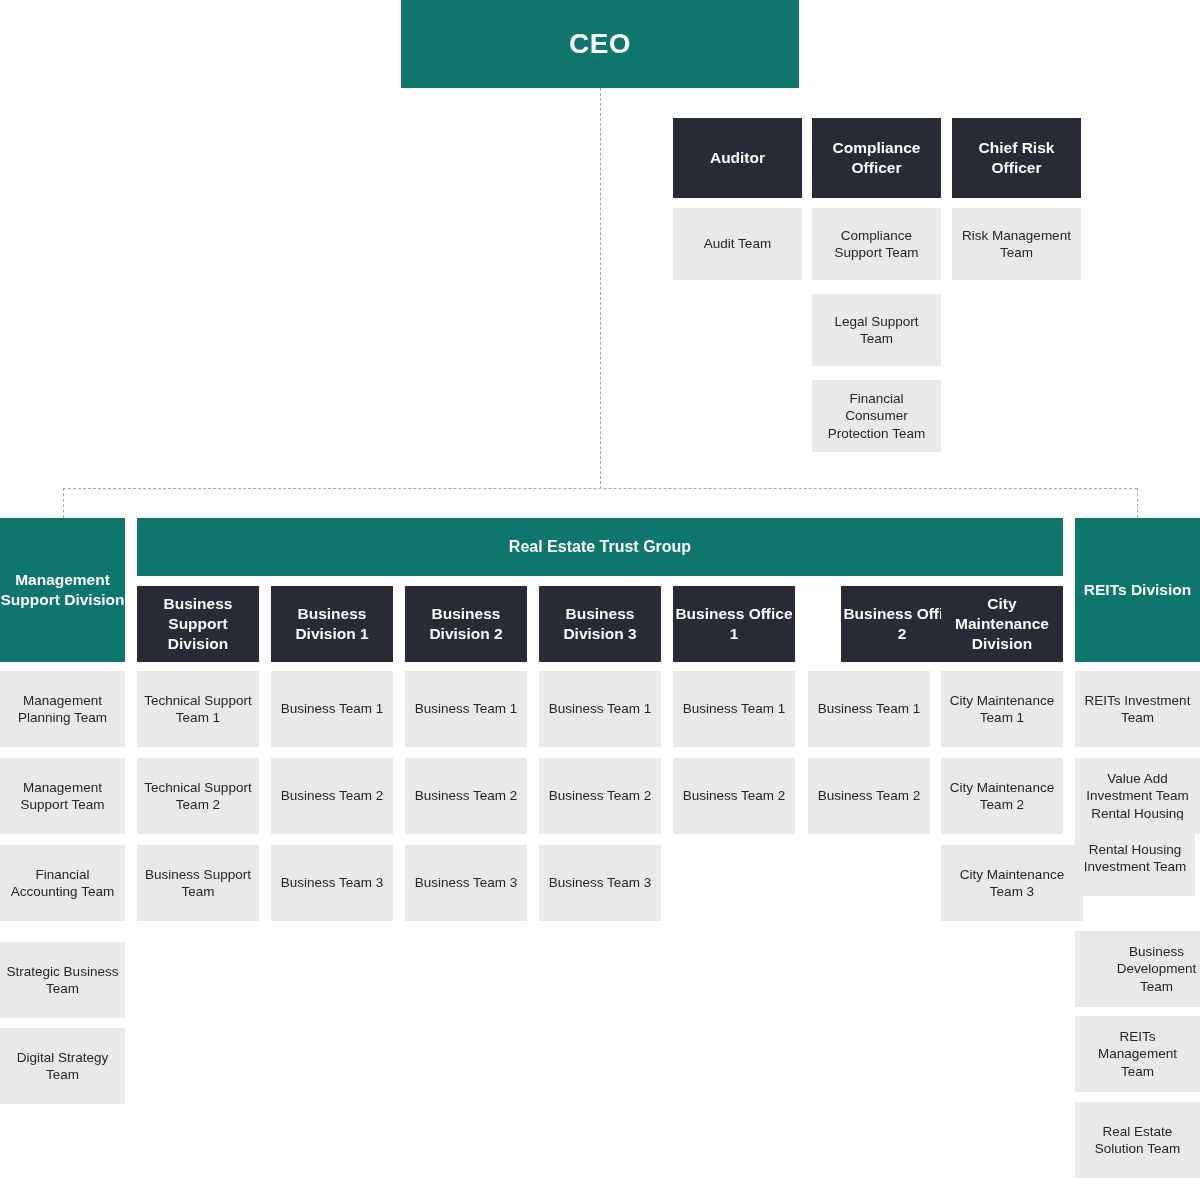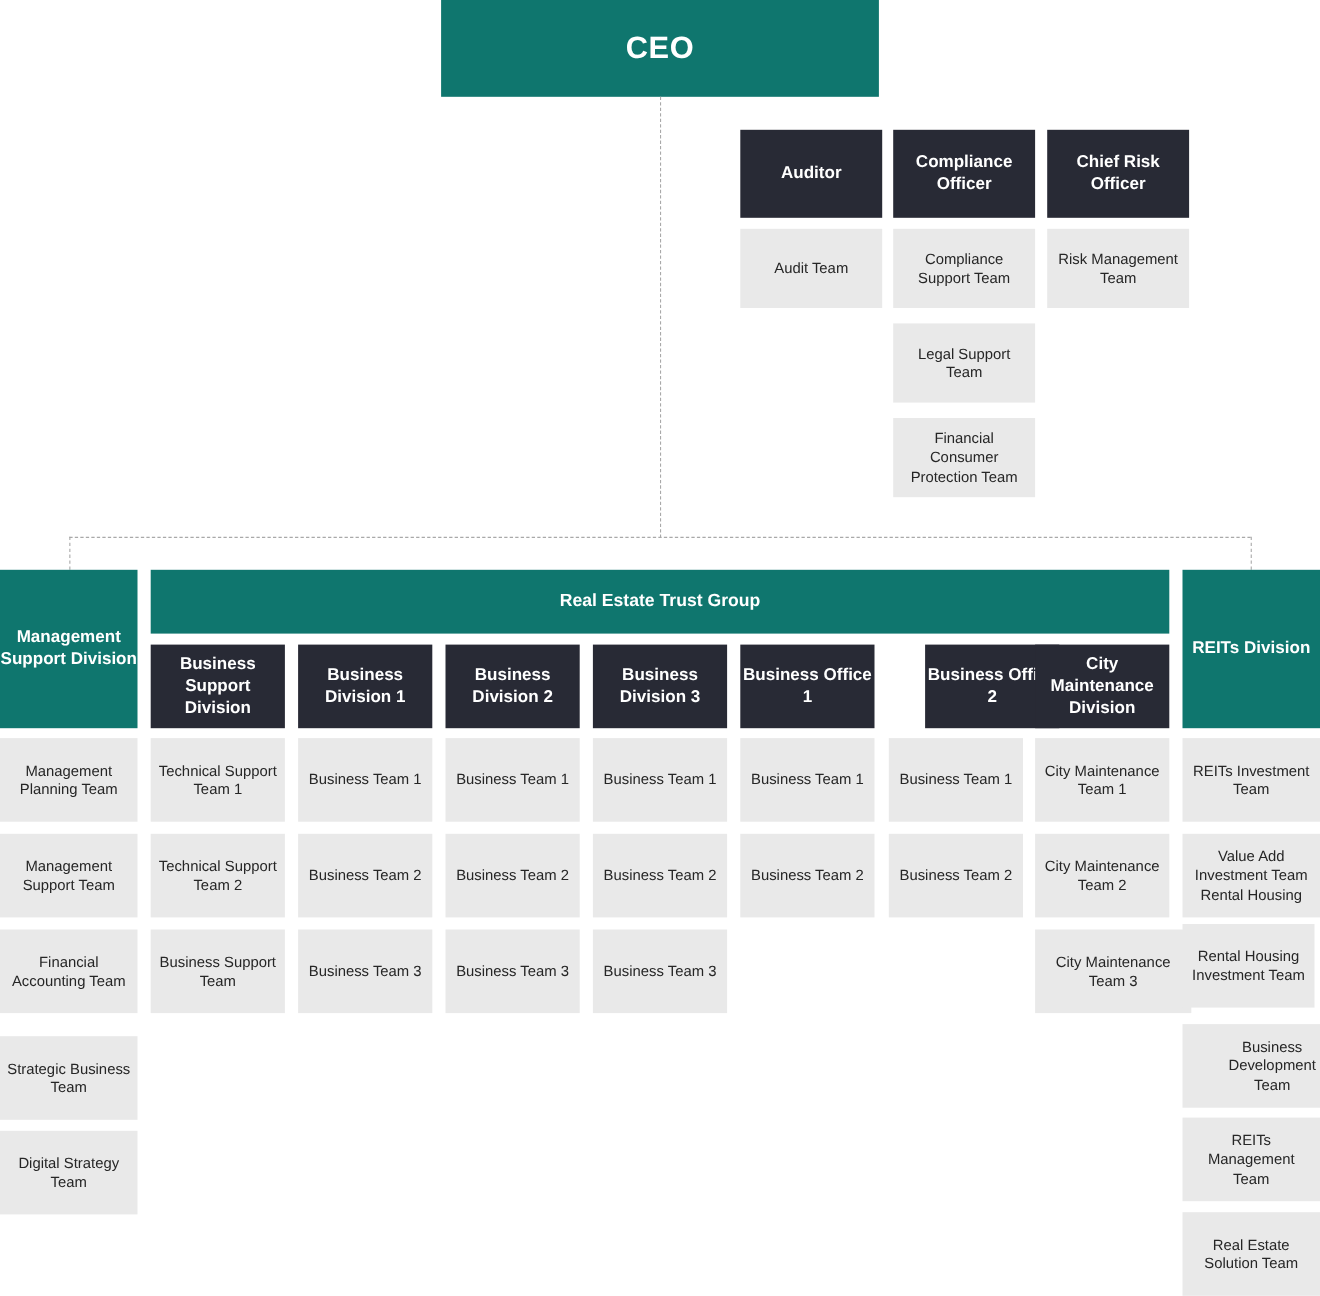--- a/index.html
+++ b/index.html
@@ -209,21 +209,21 @@
 
   <div class="box box-teal side-division" style="left:1075px;top:518px;width:125px;height:144px;">
     <span>REITs Division</span>
   </div>
   <div class="box box-gray team-box" style="left:1075px;top:671px;width:125px;height:76px;">
     <span>REITs Investment Team</span>
   </div>
   <div class="box box-gray team-box" style="left:1075px;top:758px;width:125px;height:76px;">
     <span>Value Add Investment Team Rental Housing</span>
   </div>
-  <div class="box box-gray team-box" style="left:1075px;top:840px;width:120px;height:76px;">
+  <div class="box box-gray team-box" style="left:1075px;top:820px;width:120px;height:76px;">
     <span>Rental Housing Investment Team</span>
   </div>
   <div class="box box-gray team-box" style="left:1075px;top:931px;width:125px;height:76px;padding-left:44px;">
     <span>Business Development Team</span>
   </div>
   <div class="box box-gray team-box" style="left:1075px;top:1016px;width:125px;height:76px;">
     <span>REITs Management Team</span>
   </div>
   <div class="box box-gray team-box" style="left:1075px;top:1102px;width:125px;height:76px;">
     <span>Real Estate Solution Team</span>

